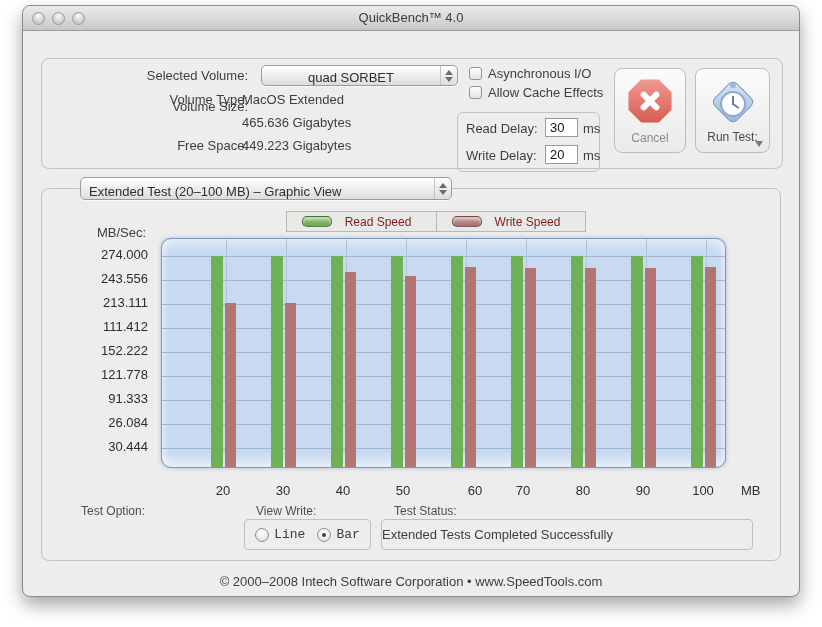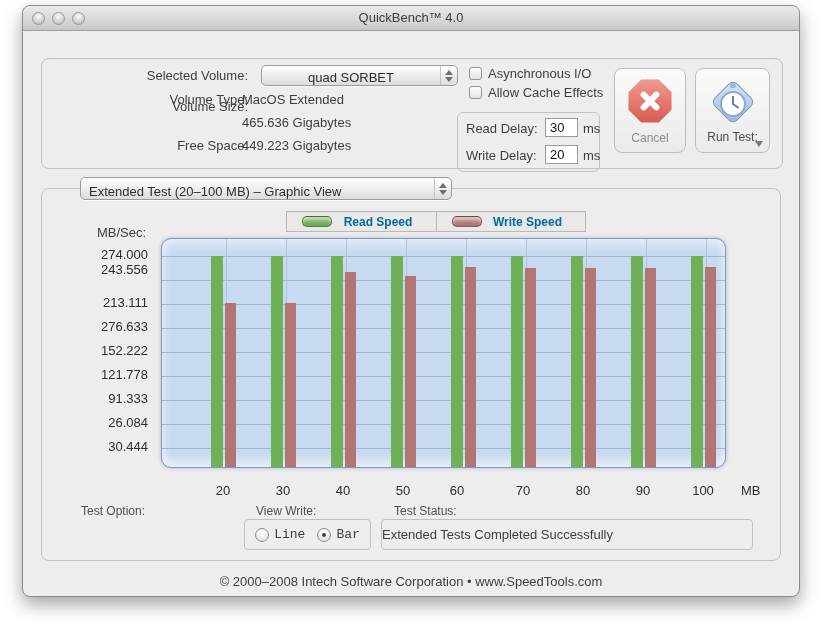--- a/index.html
+++ b/index.html
@@ -62,21 +62,21 @@
   .watchface::after { content:""; position:absolute; left:11px; top:10px; width:7px; height:2px; background:#6b7f9d; transform:rotate(35deg); transform-origin:left; }
   .crown { position:absolute; left:20px; top:4px; width:6px; height:5px; background:#9db8da; border-radius:2px; }
   .disclose { position:absolute; right:6px; bottom:5px; width:0; height:0;
     border-left:4.5px solid transparent; border-right:4.5px solid transparent; border-top:6px solid #7a7a7a; }
   
   .legend { position:absolute; display:flex; border:1px solid #b7b7b7; background:#e9e9e7; }
   .legend .cell { width:149px; display:flex; align-items:center; height:19px; }
   .legend .cell + .cell { border-left:1px solid #b7b7b7; }
   .swatch { width:30px; height:11px; border-radius:5px; margin-left:15px; border:1px solid rgba(0,0,0,0.35);
     box-shadow:inset 0 3px 3px rgba(255,255,255,0.45); }
-  .legend .ltext { flex:1; text-align:center; font-size:12px; color:#0369a1; padding-right:12px;font-weight:bold; }
+  .legend .ltext { flex:1; text-align:center; font-size:12px; color:#7f1d1d; padding-right:12px; }
   #plot { position:absolute; left:138px; top:232px; width:565px; height:230px;
     background:#c8daf0; border:1px solid #8097bd; border-radius:10px; overflow:hidden;
     box-shadow:inset 0 5px 8px rgba(255,255,255,0.55), inset 0 -7px 8px rgba(255,255,255,0.55), 0 0 4px rgba(130,150,190,0.6); }
   .hgrid { position:absolute; left:0; right:0; height:1px; background:#a2b6d4; }
   .vgrid { position:absolute; top:0; bottom:0; width:1px; background:#afc1dc; }
   .bar { position:absolute; bottom:0; }
   .ylabels { position:absolute; left:30px; top:232px; width:95px; height:230px; }
   .ylabels div { position:absolute; right:0; font-size:13px; color:#2d2d2d; }
   .xlabels { position:absolute; left:138px; top:477px; width:620px; height:18px; }
   .xlabels div { position:absolute; transform:translateX(-50%); font-size:13px; color:#2d2d2d; }
@@ -174,23 +174,23 @@
     </div>
     <div class="cell">
       <span class="swatch" id="sw1" style="background: linear-gradient(rgba(255, 255, 255, 0.25), rgba(0, 0, 0, 0.05)), rgb(178, 117, 115);"></span>
       <span class="ltext">Write Speed</span>
     </div>
   </div>
 
   <span class="lbl" style="position:absolute; right:653px; top:219px;">MB/Sec:</span>
   <div class="ylabels" id="ylabels">
       <div style="top: 9px;">274.000</div>
-      <div style="top: 24px;">243.556</div>
+      <div style="top: 33px;">243.556</div>
       <div style="top: 57px;">213.111</div>
-      <div style="top: 81px;">276.633</div>
+      <div style="top: 81px;">111.412</div>
       <div style="top: 105px;">152.222</div>
       <div style="top: 129px;">121.778</div>
       <div style="top: 153px;">91.333</div>
       <div style="top: 177px;">26.084</div>
       <div style="top: 201px;">30.444</div>
     </div>
   <div id="plot">
       <div class="hgrid" style="top: 17px;"></div>
       <div class="hgrid" style="top: 41px;"></div>
       <div class="hgrid" style="top: 65px;"></div>
@@ -226,21 +226,21 @@
       <div class="bar" style="height: 199.39px; background: rgb(178, 117, 115); left: 363px; width: 11px;"></div>
       <div class="bar" style="height: 199.39px; background: rgb(178, 117, 115); left: 423px; width: 11px;"></div>
       <div class="bar" style="height: 199.39px; background: rgb(178, 117, 115); left: 483px; width: 11px;"></div>
       <div class="bar" style="height: 200.178px; background: rgb(178, 117, 115); left: 543px; width: 11px;"></div>
     </div>
   <div class="xlabels" id="xlabels">
       <div style="left: 62px;">20</div>
       <div style="left: 122px;">30</div>
       <div style="left: 182px;">40</div>
       <div style="left: 242px;">50</div>
-      <div style="left: 296px;">60</div>
+      <div style="left: 314px;">60</div>
       <div style="left: 362px;">70</div>
       <div style="left: 422px;">80</div>
       <div style="left: 482px;">90</div>
       <div style="left: 542px;">100</div>
       <div class="unit" style="left: 580px;">MB</div>
     </div>
 
   <span class="opt-label" style="left:58px; top:498px;">Test Option:</span>
 
   <span class="opt-label" style="left:233px; top:498px;">View Write:</span>

